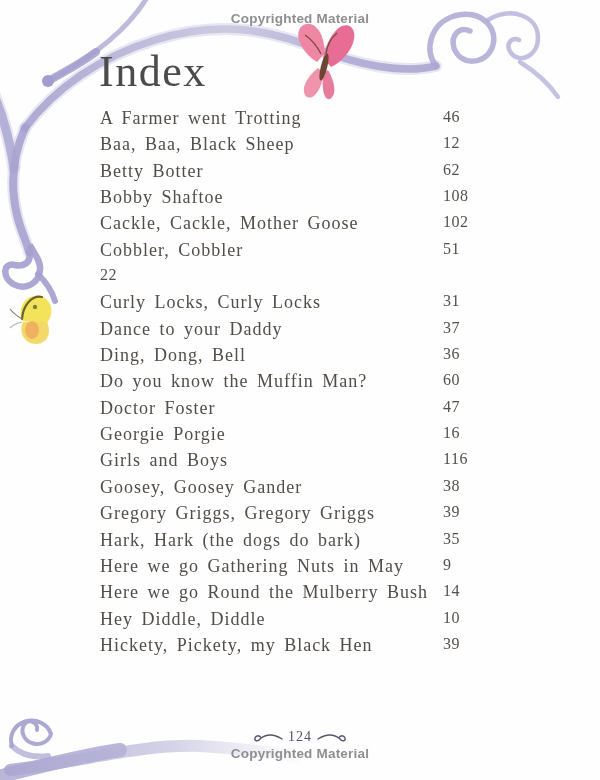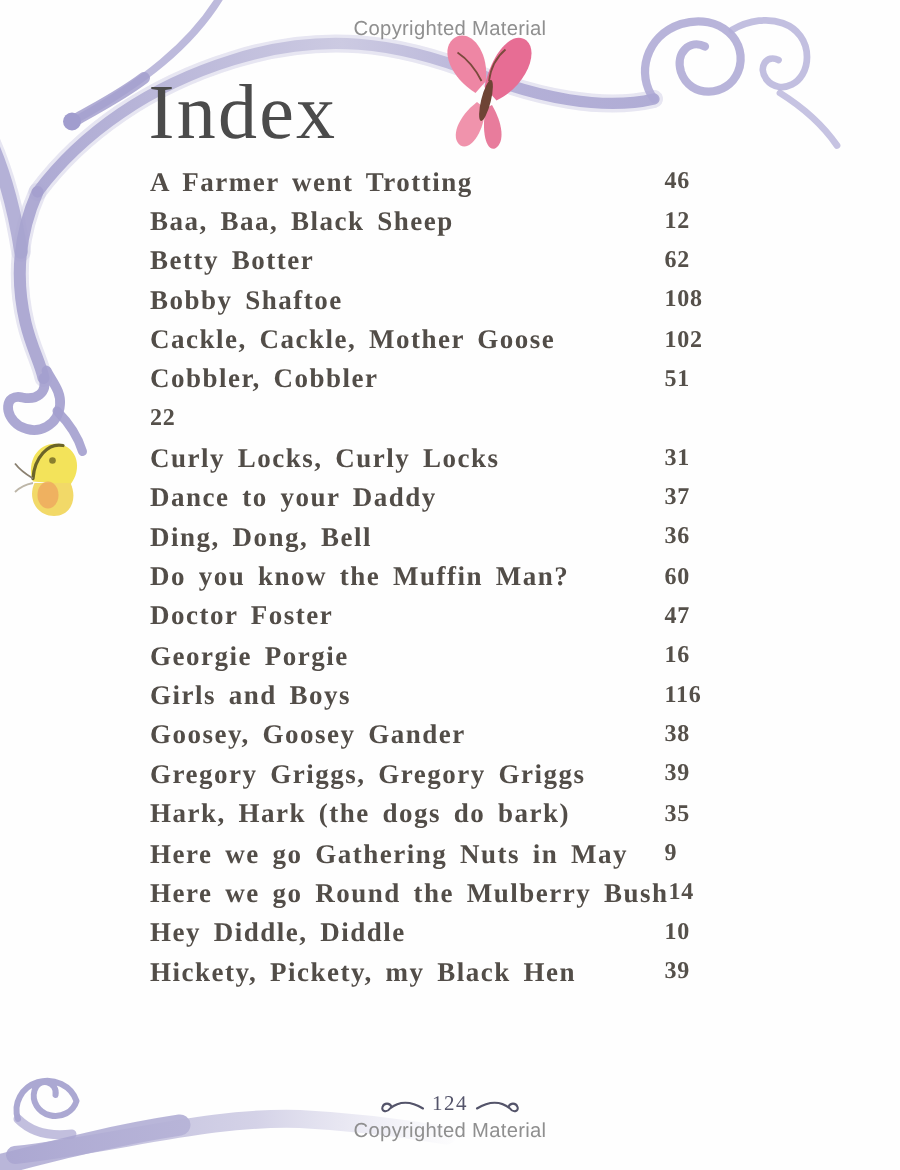--- a/index.html
+++ b/index.html
@@ -3,32 +3,32 @@
 <meta charset="utf-8">
 <style>
   html,body{margin:0;padding:0;background:#fff;}
   .page{
     position:relative;width:600px;height:780px;overflow:hidden;
     background:#fefefe;font-family:"Liberation Serif",serif;
   }
   .deco{position:absolute;left:0;top:0;z-index:0;pointer-events:none;}
   .copyright{
     position:absolute;left:0;width:100%;text-align:center;z-index:2;
-    font-family:"Liberation Sans",sans-serif;font-weight:normal;
+    font-family:"Liberation Sans",sans-serif;font-weight:bold;
     font-size:13.5px;color:#8f8f8f;letter-spacing:.2px;
   }
   .copyright.top{top:11px;}
   .copyright.bottom{top:746px;}
   .title{
     position:absolute;left:99px;top:46px;margin:0;z-index:2;
     font-family:"Liberation Serif",serif;font-weight:400;
-    font-size:52px;color:#4b4b4b;letter-spacing:1.5px;
+    font-size:44px;color:#4b4b4b;letter-spacing:1.5px;
   }
   .index-list{position:absolute;left:100px;top:108px;width:378px;z-index:2;}
-  .row{display:flex;align-items:center;height:26.35px;font-weight:bold;}
+  .row{display:flex;align-items:flex-start;height:26.35px;}
   .entry-title{
     flex:0 0 343px;font-size:18px;color:#524d48;
     letter-spacing:1px;word-spacing:3px;white-space:nowrap;overflow:visible;
   }
   .entry-page{
     flex:0 0 35px;font-size:16px;color:#55504a;text-align:left;
     font-variant-numeric:oldstyle-nums;letter-spacing:.5px;
   }
   .folio{
     position:absolute;left:0;top:729px;width:100%;z-index:2;

